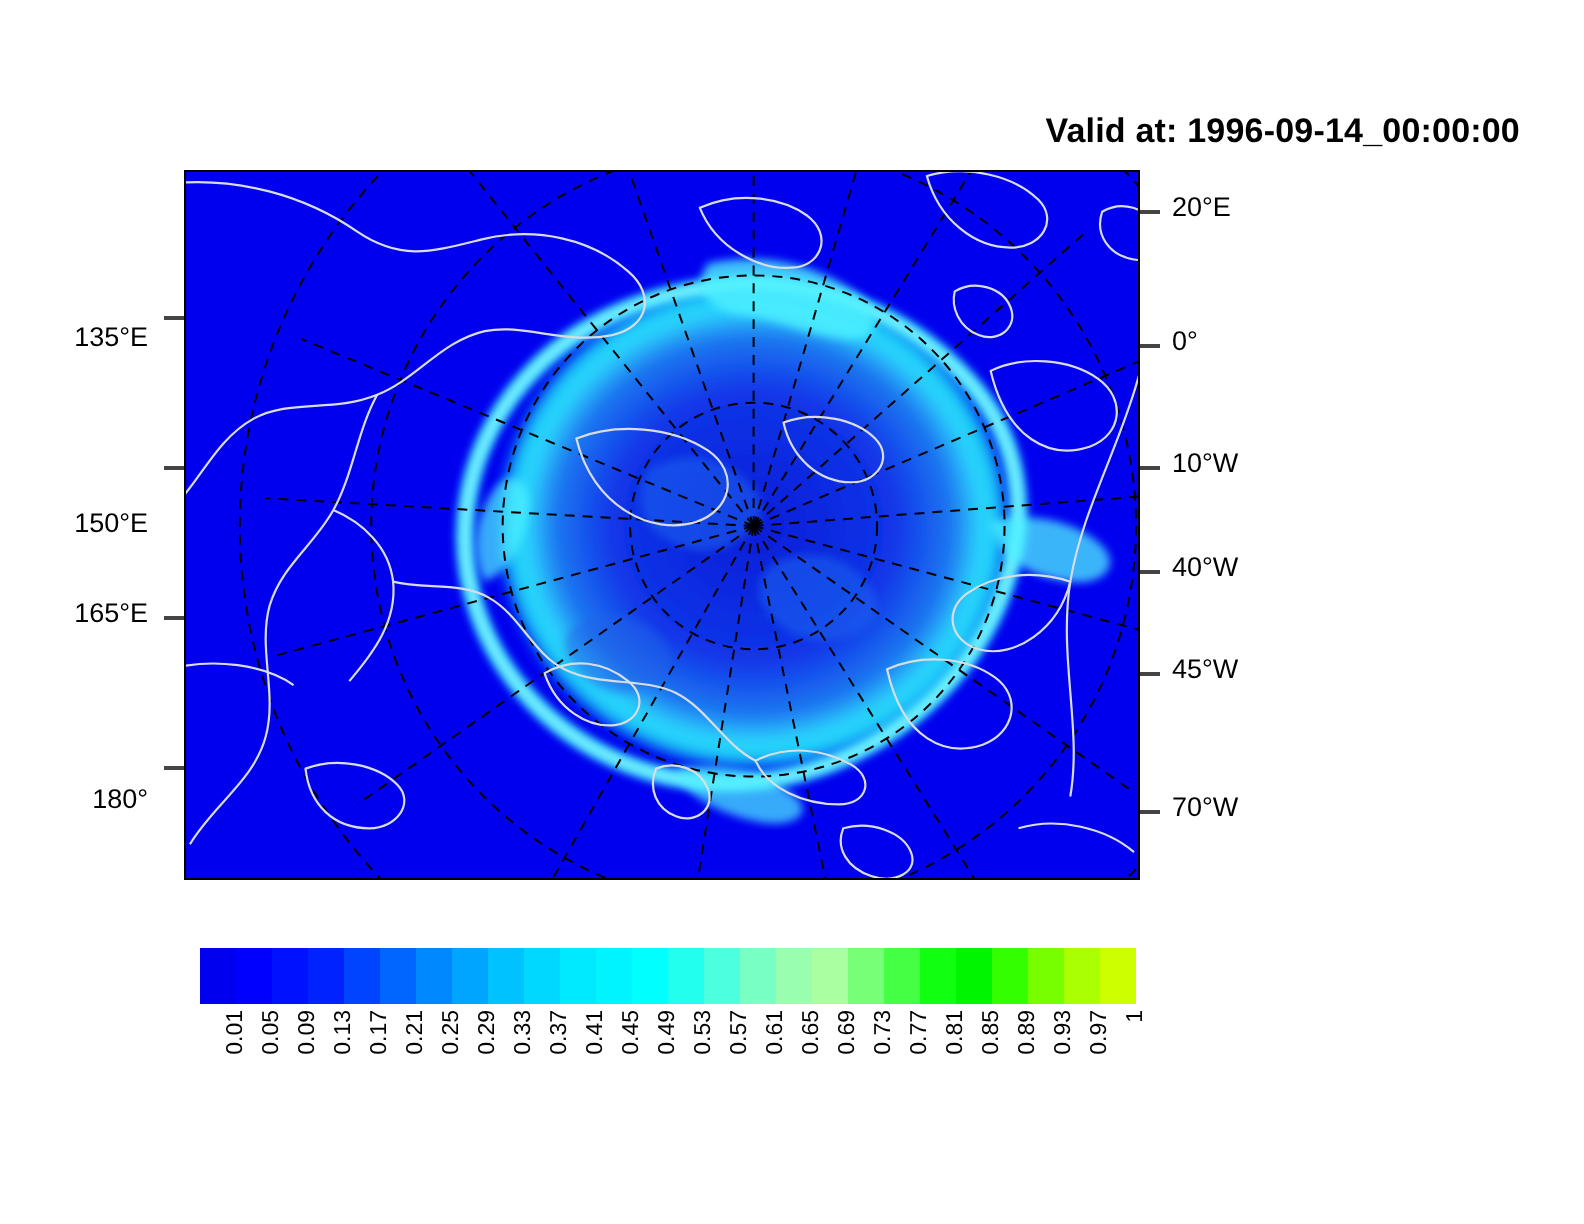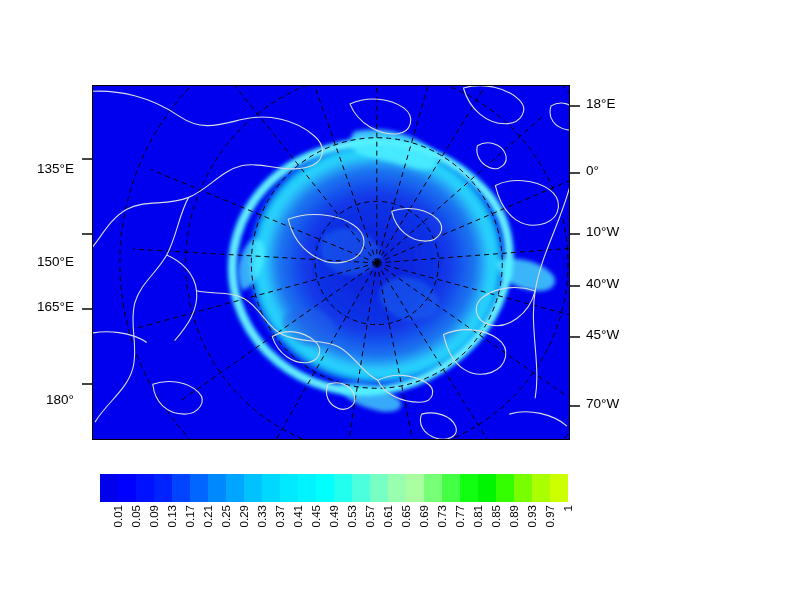--- a/index.html
+++ b/index.html
@@ -54,20 +54,21 @@
     transform-origin:left top;
     transform:rotate(-90deg) translate(-100%,0);
     white-space:nowrap;
   }
 </style>
 </head>
 <body>
 
 <div id="stage">
 
+  <div class="title">Valid at: 1996-09-14_00:00:00</div>
 
   <div class="mapframe">
     <svg viewBox="0 0 478 355" preserveAspectRatio="none">
       <defs>
         <radialGradient id="ice" cx="0.5" cy="0.5" r="0.5">
           <stop offset="0%" stop-color="#0b1fd8"></stop>
           <stop offset="55%" stop-color="#1238e8"></stop>
           <stop offset="78%" stop-color="#1f7ff2"></stop>
           <stop offset="90%" stop-color="#30e8ff"></stop>
           <stop offset="97%" stop-color="#15c8f6"></stop>
@@ -226,21 +227,21 @@
 
 <div class="tick left" style="top: 158px;"></div>
     <div class="lab left" style="top: 161px;">135°E</div>
     <div class="tick left" style="top: 233px;"></div>
     <div class="lab left" style="top: 224px; margin-top: 30px;">150°E</div>
     <div class="tick left" style="top: 308px;"></div>
     <div class="lab left" style="top: 299px;">165°E</div>
     <div class="tick left" style="top: 383px;"></div>
     <div class="lab left" style="top: 392px;">180°</div>
     <div class="tick right" style="top: 105px;"></div>
-    <div class="lab right" style="top: 96px;">18°E</div>
+    <div class="lab right" style="top: 96px;">20°E</div>
     <div class="tick right" style="top: 172px;"></div>
     <div class="lab right" style="top: 163px;">0°</div>
     <div class="tick right" style="top: 233px;"></div>
     <div class="lab right" style="top: 224px;">10°W</div>
     <div class="tick right" style="top: 285px;"></div>
     <div class="lab right" style="top: 276px;">40°W</div>
     <div class="tick right" style="top: 336px;"></div>
     <div class="lab right" style="top: 327px;">45°W</div>
     <div class="tick right" style="top: 405px;"></div>
     <div class="lab right" style="top: 396px;">70°W</div>

